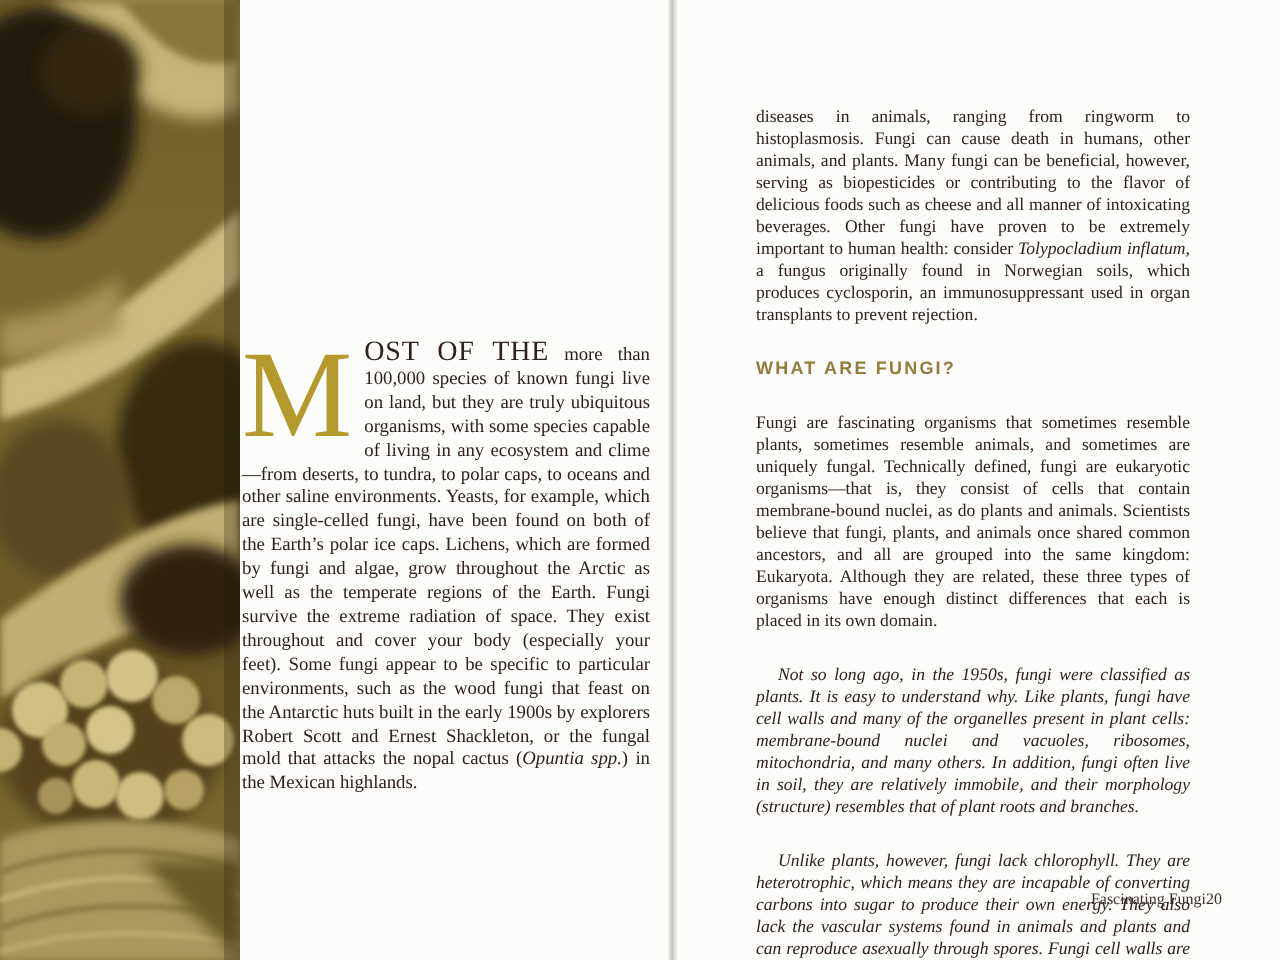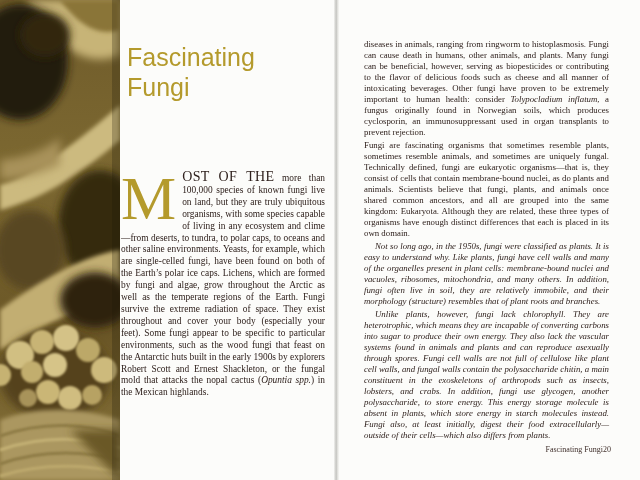--- a/index.html
+++ b/index.html
@@ -52,21 +52,21 @@
   .lead { font-size: 14px; letter-spacing: 0.4px; }
   .indent { text-indent: 11px; font-style: italic; }
 
   
   .right-body {
     position: absolute; left: 362px; top: 37px; width: 249px;
     font-size: 8.8px; line-height: 11px;
     color: #2f211d;
     text-align: justify;
   }
-  .right-body p { margin: 2px; }
+  .right-body p { margin: 16px; }
   .section-heading {
     font-family: "Liberation Sans", sans-serif;
     font-weight: bold;
     font-size: 9px; line-height: 11px;
     letter-spacing: 1.1px;
     color: #927c3e;
     margin: 7px 0 3px 0;
     text-align: left;
   }
   .species { font-style: italic; }
@@ -139,31 +139,28 @@
       <path d="M0,464 C45,448 90,452 120,460" stroke="#8d7a44" stroke-width="3" fill="none" filter="url(#b1)"></path>
       <path d="M0,476 C45,462 90,466 120,472" stroke="#bda96d" stroke-width="3" fill="none" filter="url(#b1)"></path>
       <path d="M70,430 L120,480 L120,430 Z" fill="#6b5827" filter="url(#b4)"></path>
 
       <rect x="112" y="0" width="8" height="480" fill="#1d1707" opacity="0.25"></rect>
     </svg>
   </div>
 
   <div class="gutter"></div>
 
-  <div class="page-title">
-    <div>Fascinating</div>
-    <div>Fungi</div>
-  </div>
 
   <div class="left-body">
     <p><span class="dropcap">M</span><span class="lead">OST OF THE</span><span> more than 100,000 species of known fungi live on land, but they are truly ubiquitous organisms, with some species capable of living in any ecosystem and clime—from deserts, to tundra, to polar caps, to oceans and other saline environments. Yeasts, for example, which are single-celled fungi, have been found on both of the Earth’s polar ice caps. Lichens, which are formed by fungi and algae, grow throughout the Arctic as well as the temperate regions of the Earth. Fungi survive the extreme radiation of space. They exist throughout and cover your body (especially your feet). Some fungi appear to be specific to particular environments, such as the wood fungi that feast on the Antarctic huts built in the early 1900s by explorers Robert Scott and Ernest Shackleton, or the fungal mold that attacks the nopal cactus (</span><span class="species">Opuntia spp.</span><span>) in the Mexican highlands.</span></p>
   </div>
 
   <div class="right-body">
     <p><span>diseases in animals, ranging from ringworm to histoplasmosis. Fungi can cause death in humans, other animals, and plants. Many fungi can be beneficial, however, serving as biopesticides or contributing to the flavor of delicious foods such as cheese and all manner of intoxicating beverages. Other fungi have proven to be extremely important to human health: consider </span><span class="species">Tolypocladium inflatum</span><span>, a fungus originally found in Norwegian soils, which produces cyclosporin, an immunosuppressant used in organ transplants to prevent rejection.</span></p>
+    <p class="section-heading">WHAT ARE FUNGI?</p>
     <p>Fungi are fascinating organisms that sometimes resemble plants, sometimes resemble animals, and sometimes are uniquely fungal. Technically defined, fungi are eukaryotic organisms—that is, they consist of cells that contain membrane-bound nuclei, as do plants and animals. Scientists believe that fungi, plants, and animals once shared common ancestors, and all are grouped into the same kingdom: Eukaryota. Although they are related, these three types of organisms have enough distinct differences that each is placed in its own domain.</p>
     <p class="indent">Not so long ago, in the 1950s, fungi were classified as plants. It is easy to understand why. Like plants, fungi have cell walls and many of the organelles present in plant cells: membrane-bound nuclei and vacuoles, ribosomes, mitochondria, and many others. In addition, fungi often live in soil, they are relatively immobile, and their morphology (structure) resembles that of plant roots and branches.</p>
     <p class="indent">Unlike plants, however, fungi lack chlorophyll. They are heterotrophic, which means they are incapable of converting carbons into sugar to produce their own energy. They also lack the vascular systems found in animals and plants and can reproduce asexually through spores. Fungi cell walls are not full of cellulose like plant cell walls, and fungal walls contain the polysaccharide chitin, a main constituent in the exoskeletons of arthropods such as insects, lobsters, and crabs. In addition, fungi use glycogen, another polysaccharide, to store energy. This energy storage molecule is absent in plants, which store energy in starch molecules instead. Fungi also, at least initially, digest their food extracellularly—outside of their cells—which also differs from plants.</p>
   </div>
 
   <div class="page-footer">
     <span>Fascinating Fungi</span>
     <span>20</span>
   </div>
 

